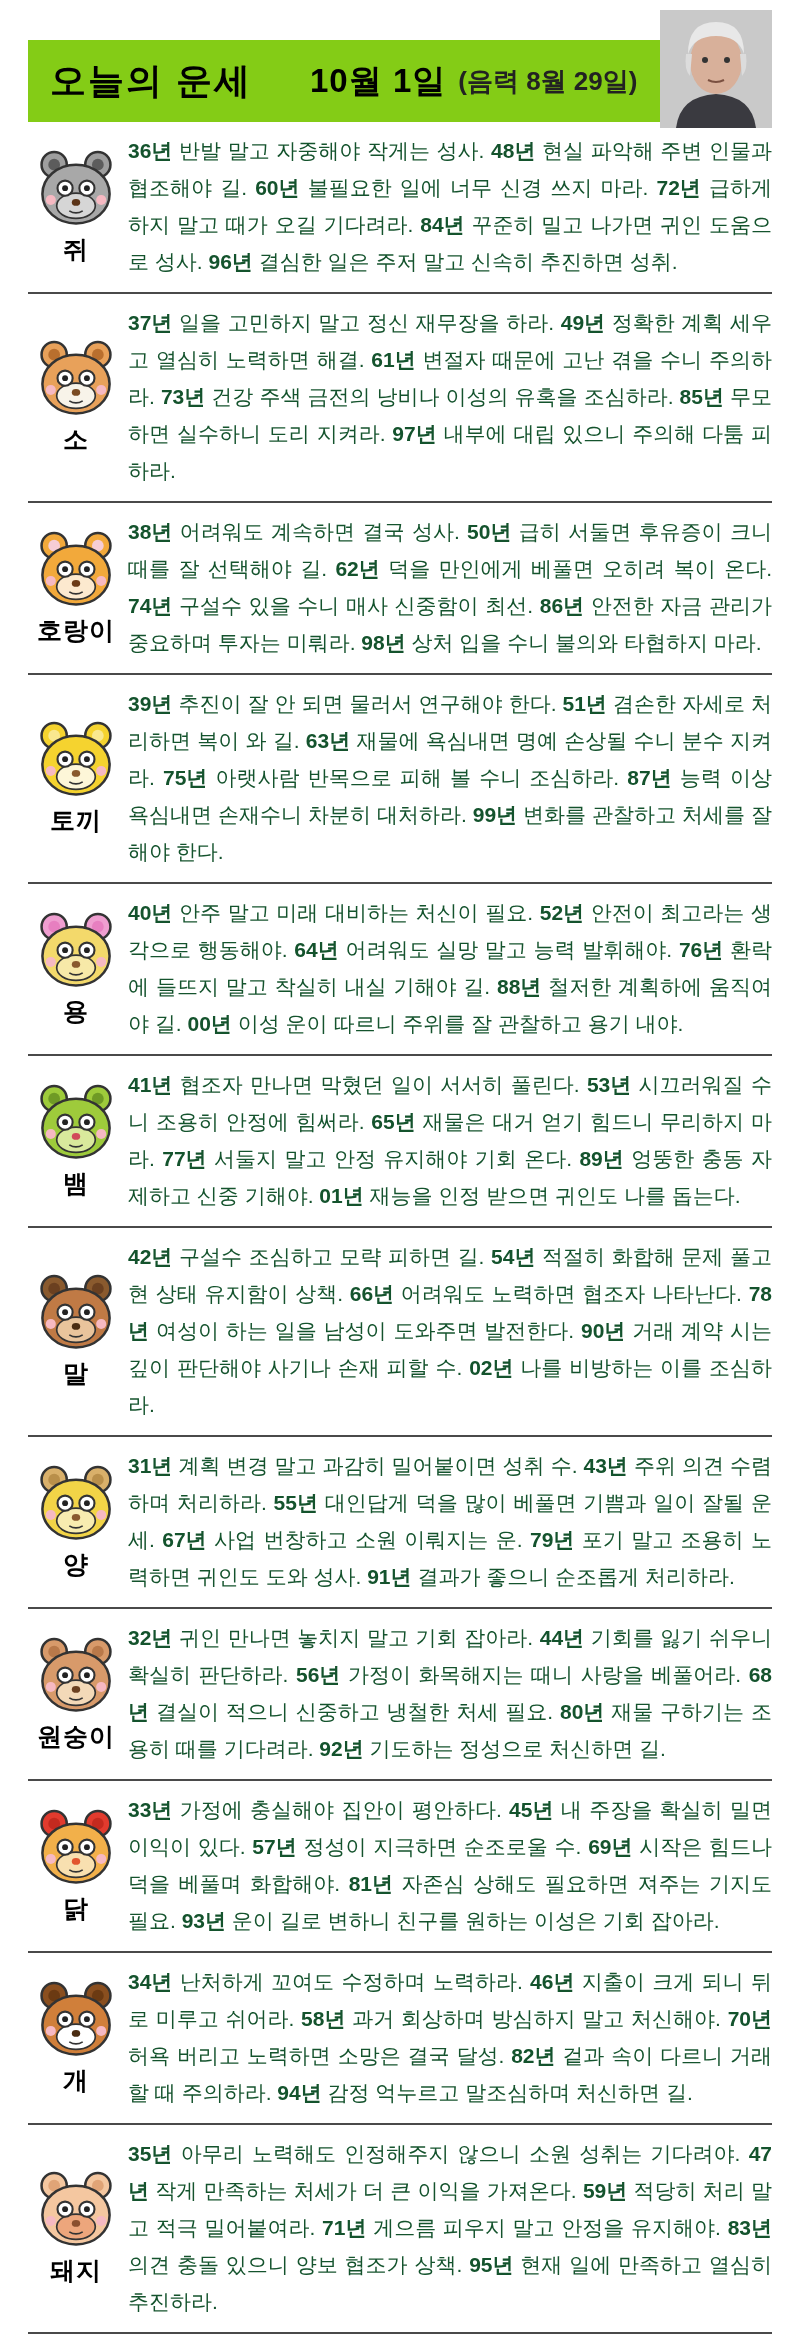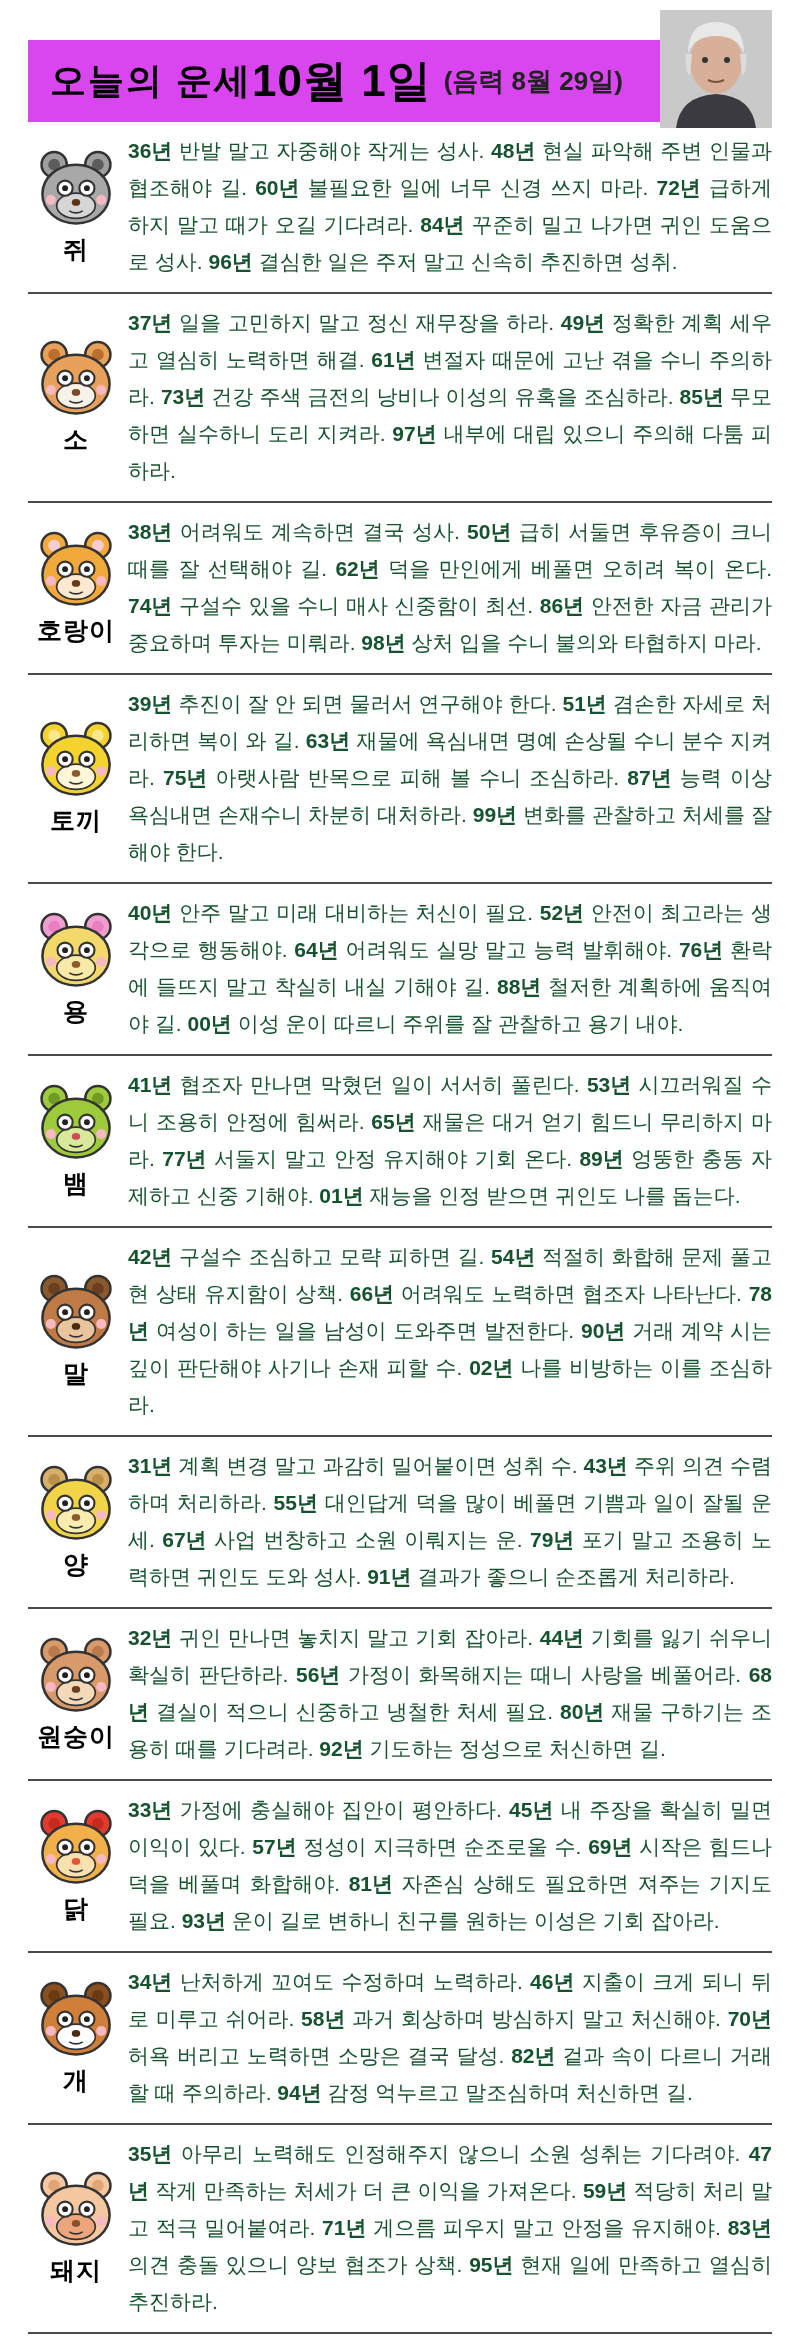--- a/index.html
+++ b/index.html
@@ -13,21 +13,21 @@
   
   .header-wrap { position:relative; margin-top:30px; }
   .header-bar {
     background:#e7e7e7;
     height:82px;
     display:flex;
     align-items:center;
     padding-left:22px;
   }
   .header-title { font-size:36px; font-weight:bold; letter-spacing:2px; }
-  .header-date  { font-size:44px; font-weight:bold; letter-spacing:1px; }
+  .header-date  { font-size:33px; font-weight:bold; margin-left:58px; letter-spacing:1px; }
   .header-lunar { font-size:26px; font-weight:bold; color:#222; margin-left:12px; }
   .photo {
     position:absolute; right:0; top:-30px;
     width:112px; height:118px; overflow:hidden;
     background:#cfcfcf;
   }
 
   
   .section {
     display:flex;
@@ -51,21 +51,21 @@
     color:#14532d;
   }
   .year { font-weight:bold; }
 </style>
 </head>
 <body>
 
 <div class="page">
 
   <div class="header-wrap">
-    <div class="header-bar" style="background: #d946ef;">
+    <div class="header-bar" style="background: #84cc16;">
       <span class="header-title">오늘의 운세</span>
       <span class="header-date">10월 1일</span>
       <span class="header-lunar">(음력 8월 29일)</span>
     </div>
     <div class="photo">
       <svg width="112" height="118" viewBox="0 0 112 118">
         <rect x="0" y="0" width="112" height="118" fill="#c9c9c9"></rect>
         <path d="M16 118 Q20 86 56 84 Q92 86 96 118 Z" fill="#3a3a40"></path>
         <ellipse cx="56" cy="52" rx="26" ry="32" fill="#d8b09a"></ellipse>
         <path d="M28 44 Q28 12 56 12 Q84 12 84 44 Q78 26 56 26 Q34 26 28 44 Z" fill="#e8e8e8"></path>

